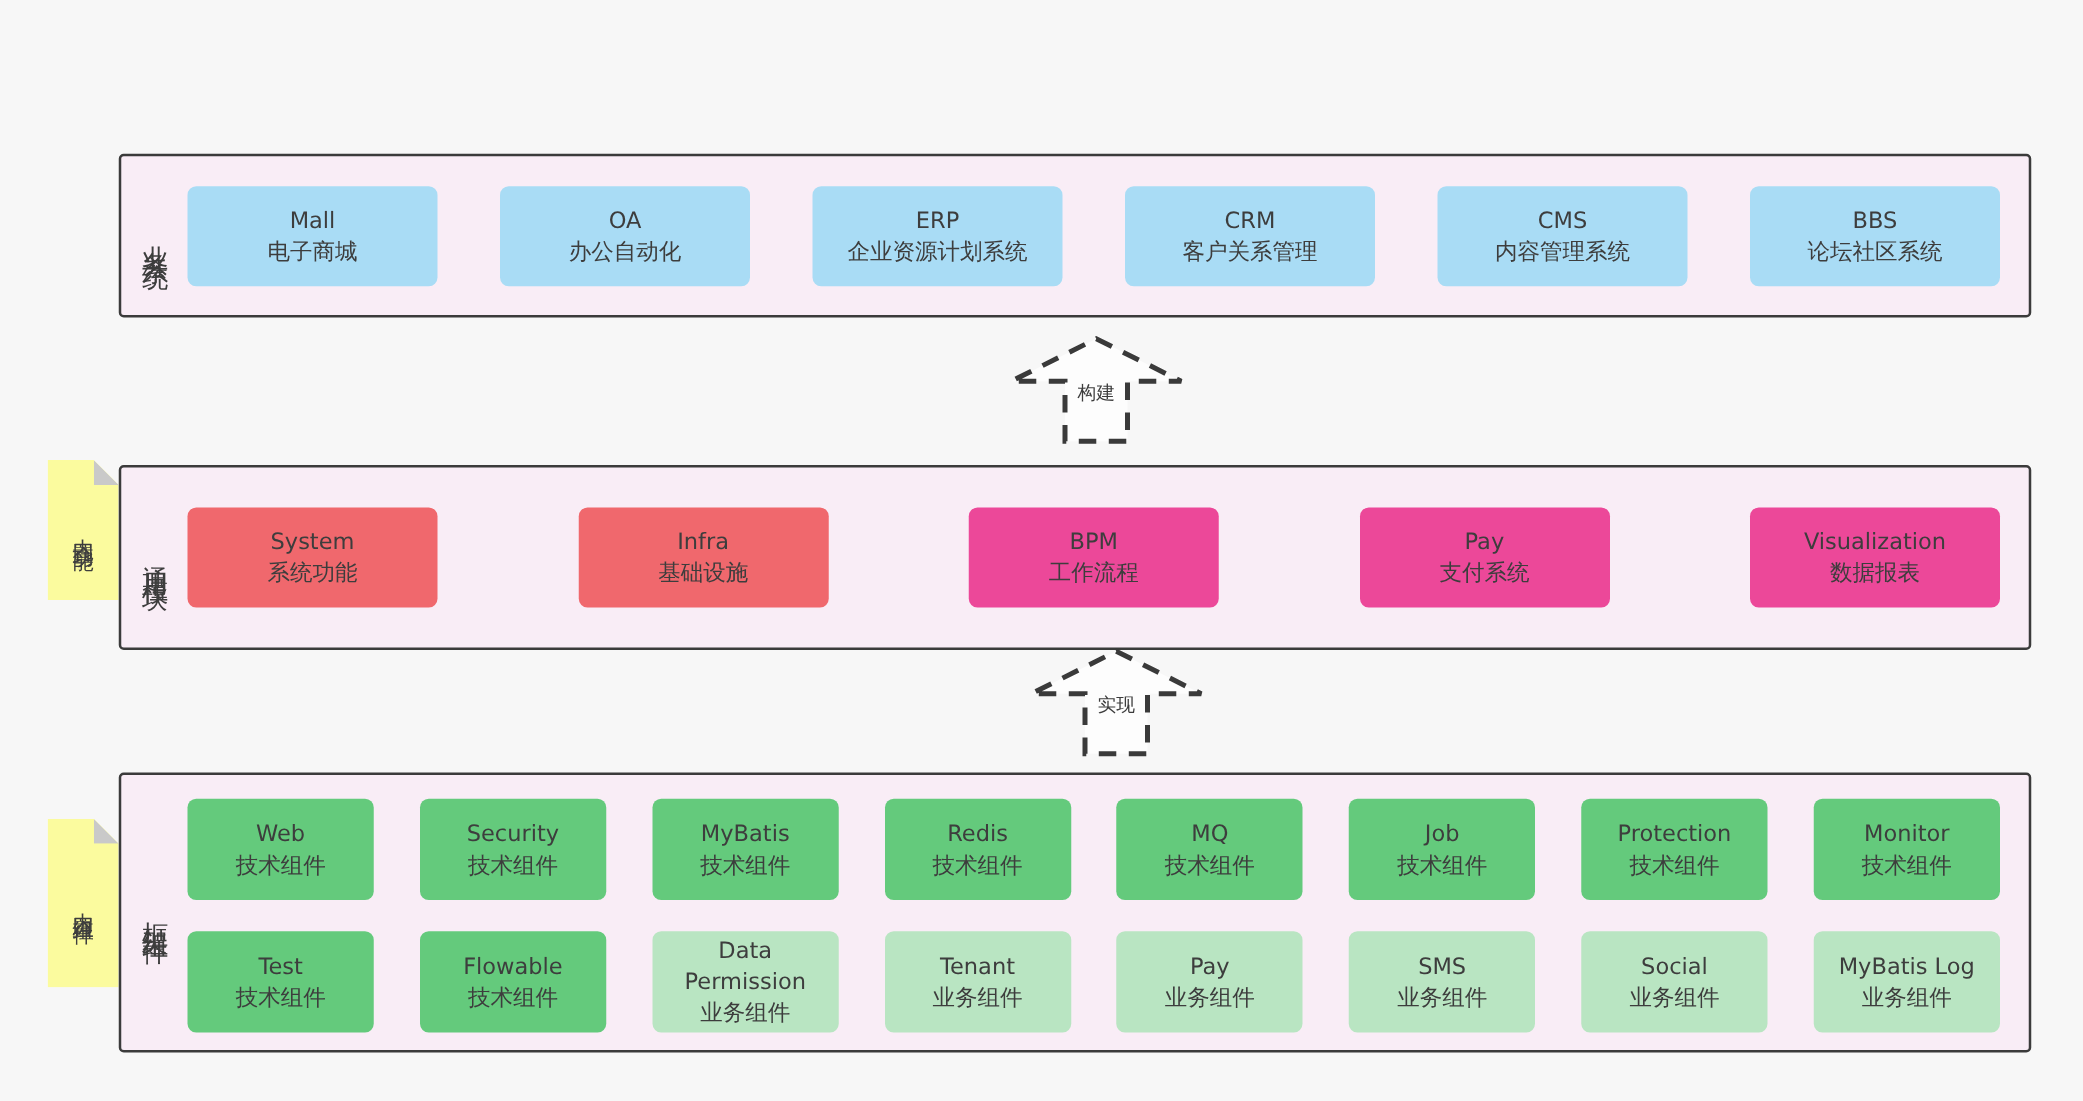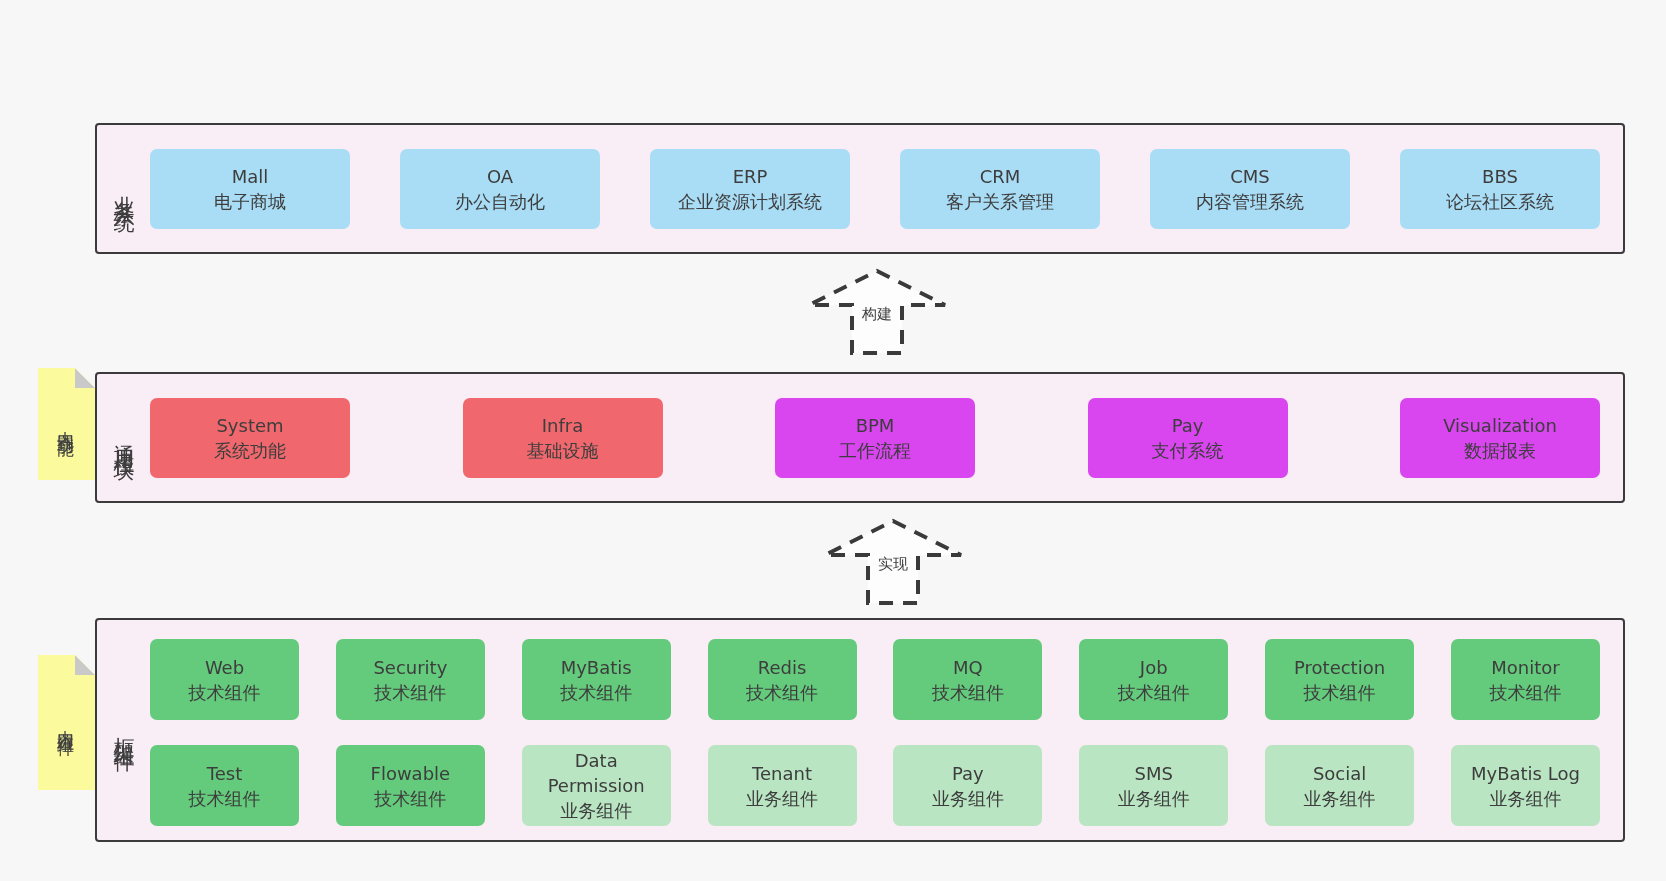--- a/index.html
+++ b/index.html
@@ -6,21 +6,21 @@
   body{
     width:1666px;height:881px;position:relative;overflow:hidden;
     background:#f7f7f7;color:#3d3d3d;
     font-family:"DejaVu Sans","Liberation Sans",sans-serif;
   }
   .band{
     position:absolute;left:95px;width:1530px;box-sizing:border-box;
     background:#f9edf6;border:2px solid #3b3b3b;border-radius:4px;
   }
   #band-business{top:123px;height:131px;}
-  #band-modules{top:372px;height:131px;}
+  #band-modules{top:372px;height:148px;}
   #band-components{top:618px;height:224px;}
   .band-label{
     position:absolute;left:13px;top:50%;transform:translateY(-50%);
     writing-mode:vertical-lr;text-orientation:upright;
     font-size:21px;letter-spacing:5px;white-space:nowrap;
   }
   .boxes{
     position:absolute;left:53px;right:23px;top:50%;transform:translateY(-50%);
     display:flex;justify-content:space-between;
   }
@@ -31,21 +31,21 @@
   .row{display:flex;justify-content:space-between;}
   .box{
     border-radius:7px;display:flex;flex-direction:column;
     align-items:center;justify-content:center;text-align:center;
     font-size:18px;line-height:25px;padding:2px 4px;box-sizing:border-box;
   }
   .wide{width:200px;height:80px;}
   .small{width:149px;height:81px;}
   .blue{background:#a9dcf5;}
   .red{background:#f0686d;}
-  .pink{background:#d946ef;}
+  .pink{background:#ec4899;}
   .green{background:#64ca7c;}
   .lightgreen{background:#b9e5c2;}
   .sticky{
     position:absolute;left:38px;width:57px;background:#fbfb9e;
     clip-path:polygon(0 0, calc(100% - 20px) 0, 100% 20px, 100% 100%, 0 100%);
     display:flex;align-items:center;justify-content:center;
   }
   #sticky-functions{top:368px;height:112px;}
   #sticky-components{top:655px;height:135px;}
   .fold{

